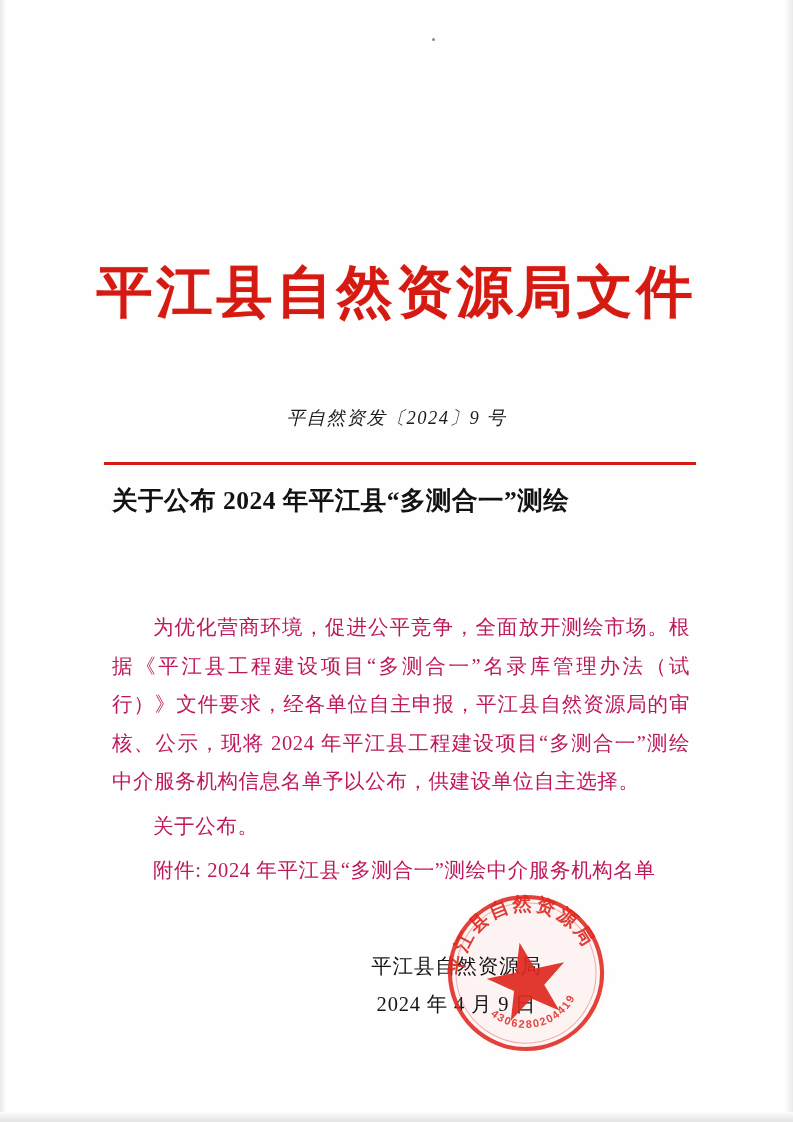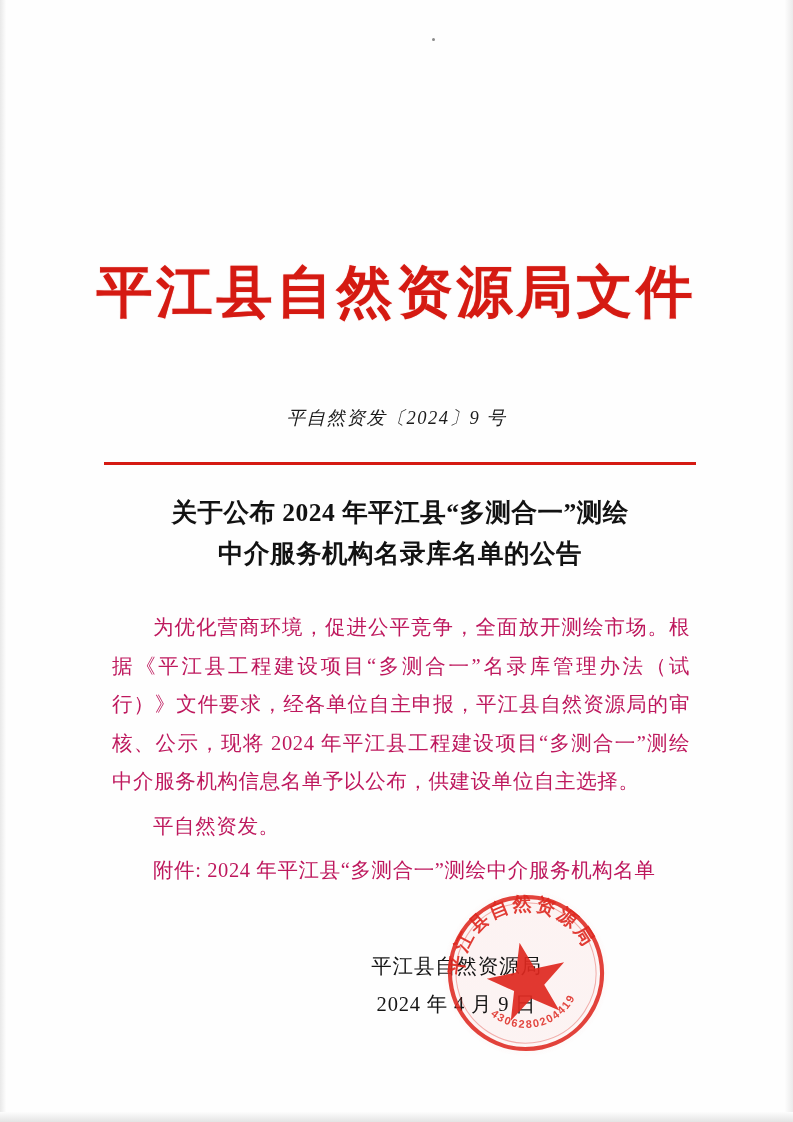--- a/index.html
+++ b/index.html
@@ -90,24 +90,23 @@
     top: 462px;
     left: 104px;
     width: 592px;
     height: 2.5px;
     background: #d51a12;
   }
 
   
   .title {
     position: absolute;
-    top: 492px;
+    top: 480px;
     left: 112px;
     width: 576px;
-    text-align: center;
     font-size: 25.5px;
     font-weight: 700;
     color: #121212;
     line-height: 1.62;
     letter-spacing: 0.5px;
   }
 
   
   .body-block {
     position: absolute;
@@ -182,26 +181,25 @@
   <div class="content">
 
     <div class="masthead">平江县自然资源局文件</div>
 
     <div class="docnum">平自然资发〔2024〕9 号</div>
 
     <div class="redrule"></div>
 
     <div class="title">
       <div>关于公布 2024 年平江县“多测合一”测绘</div>
-      <div>中介服务机构名录库名单的公告</div>
     </div>
 
     <div class="body-block">
       <p>为优化营商环境，促进公平竞争，全面放开测绘市场。根据《平江县工程建设项目“多测合一”名录库管理办法（试行）》文件要求，经各单位自主申报，平江县自然资源局的审核、公示，现将 2024 年平江县工程建设项目“多测合一”测绘中介服务机构信息名单予以公布，供建设单位自主选择。</p>
-      <p>平自然资发。</p>
+      <p>关于公布。</p>
       <p class="attach">附件: 2024 年平江县“多测合一”测绘中介服务机构名单</p>
     </div>
 
     <div class="sign">
       <div class="line">平江县自然资源局</div>
       <div class="line">2024 年 4 月 9 日</div>
     </div>
 
     <div class="seal-ghost"></div>
 

